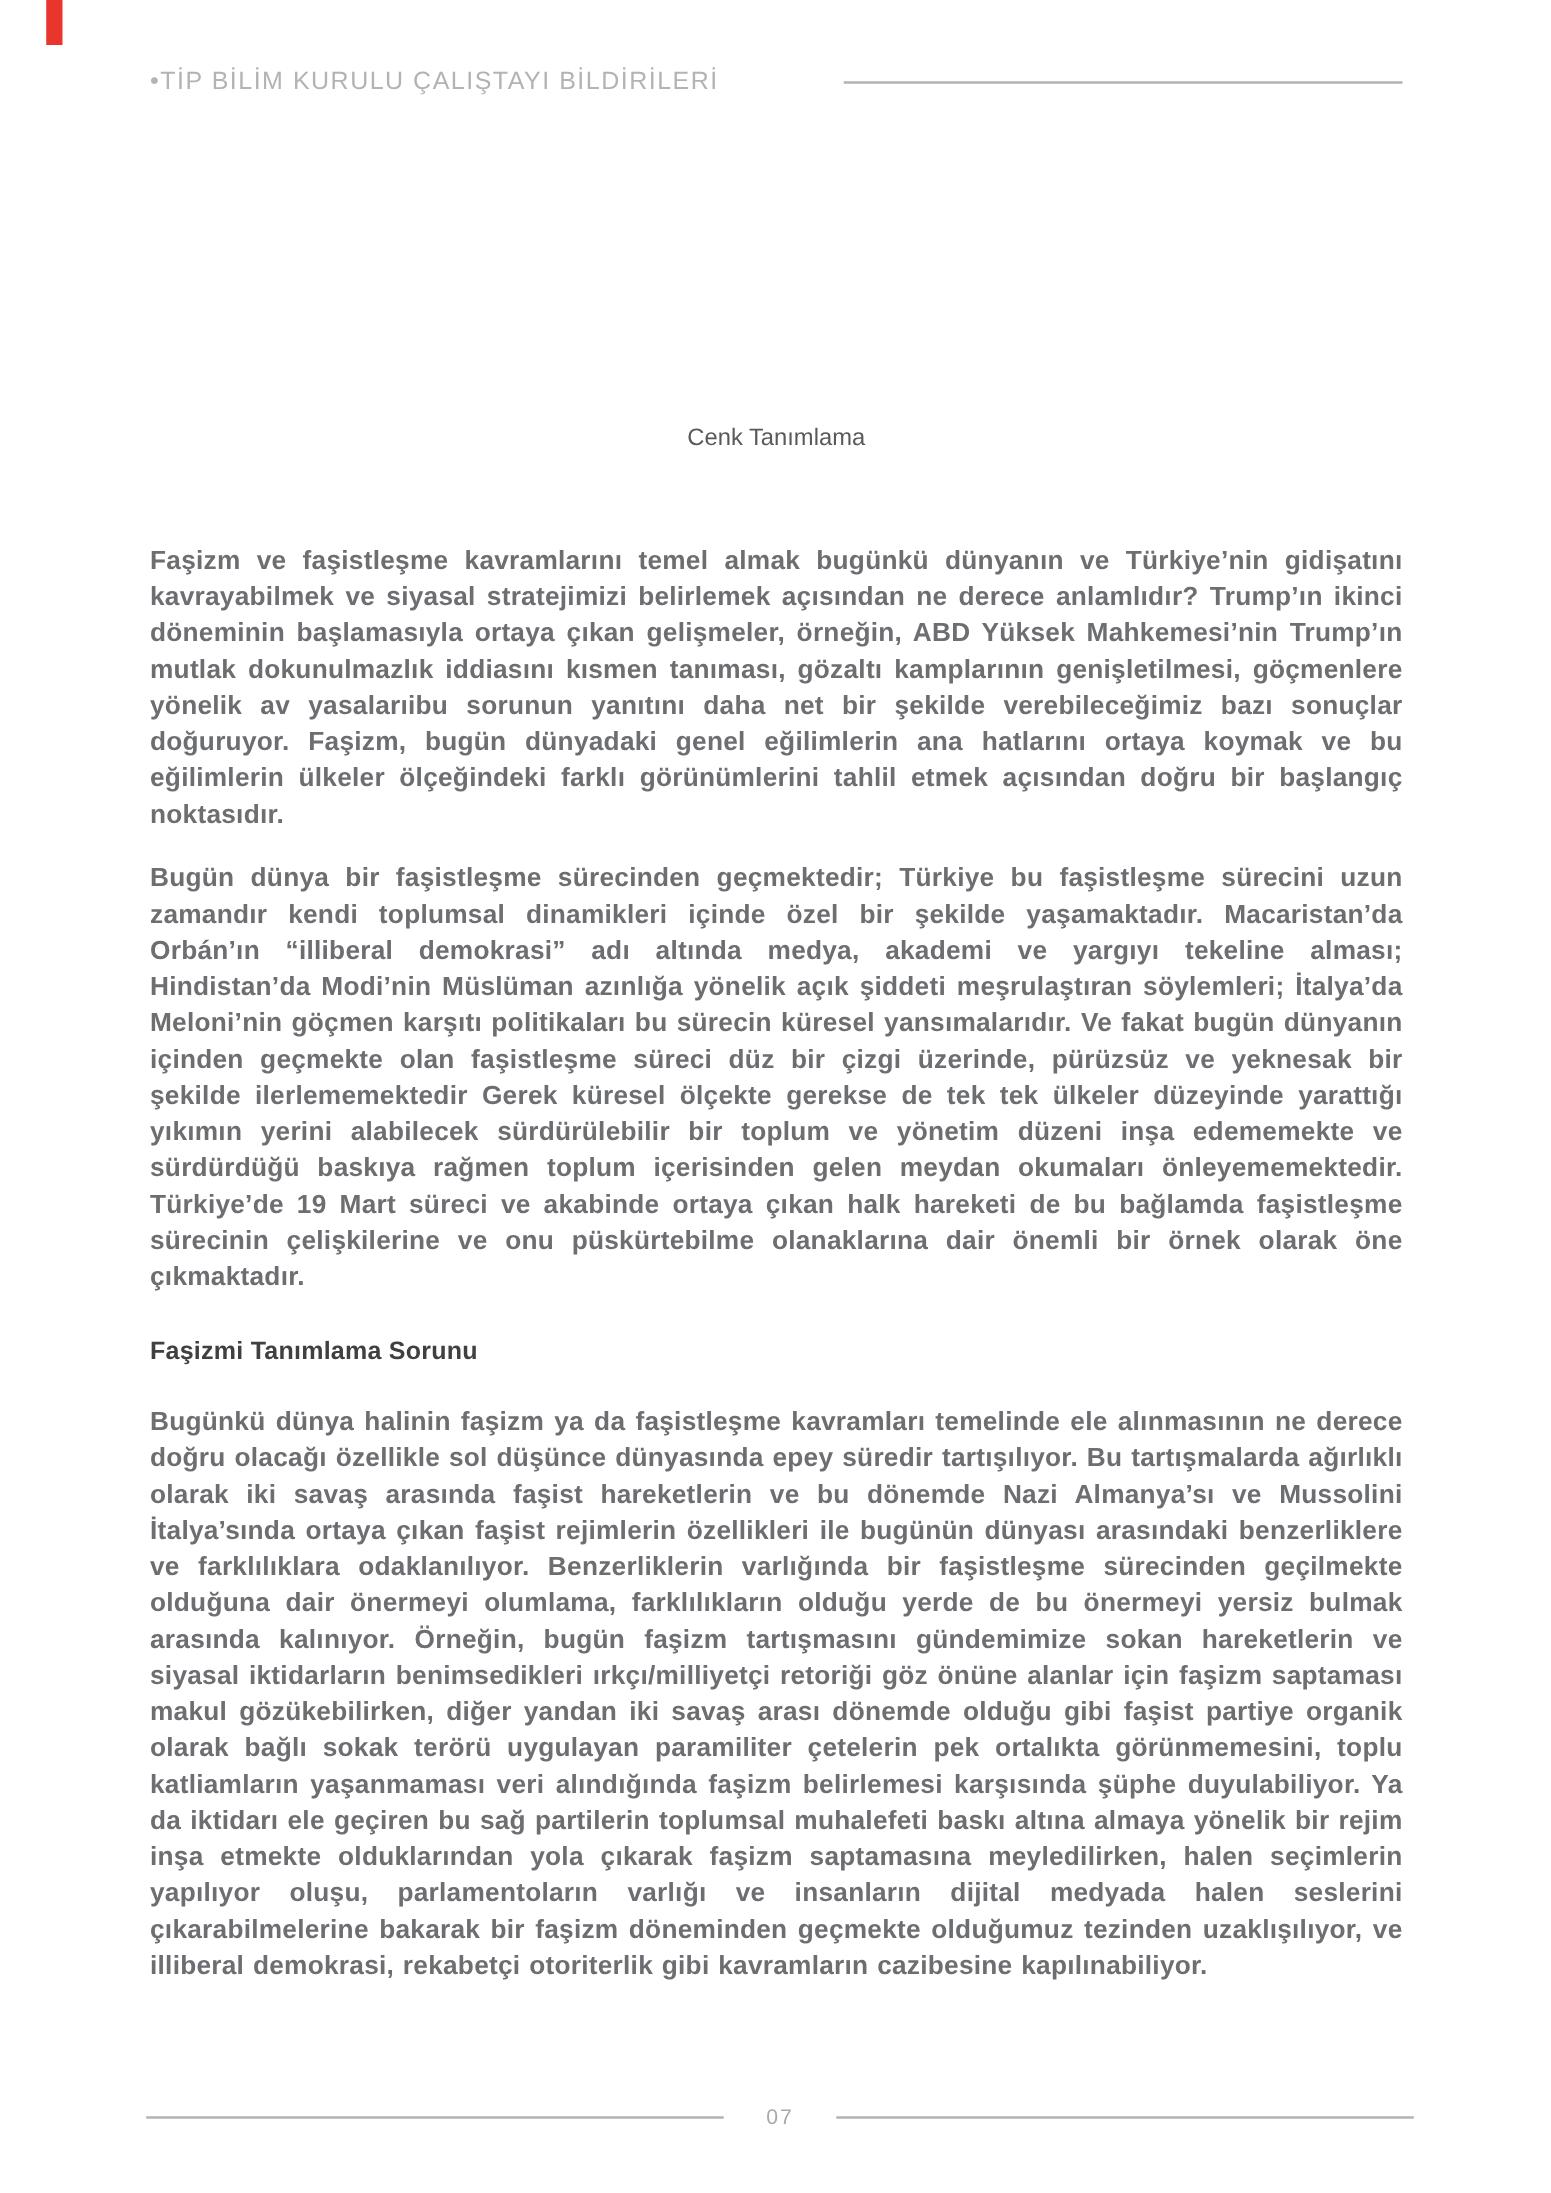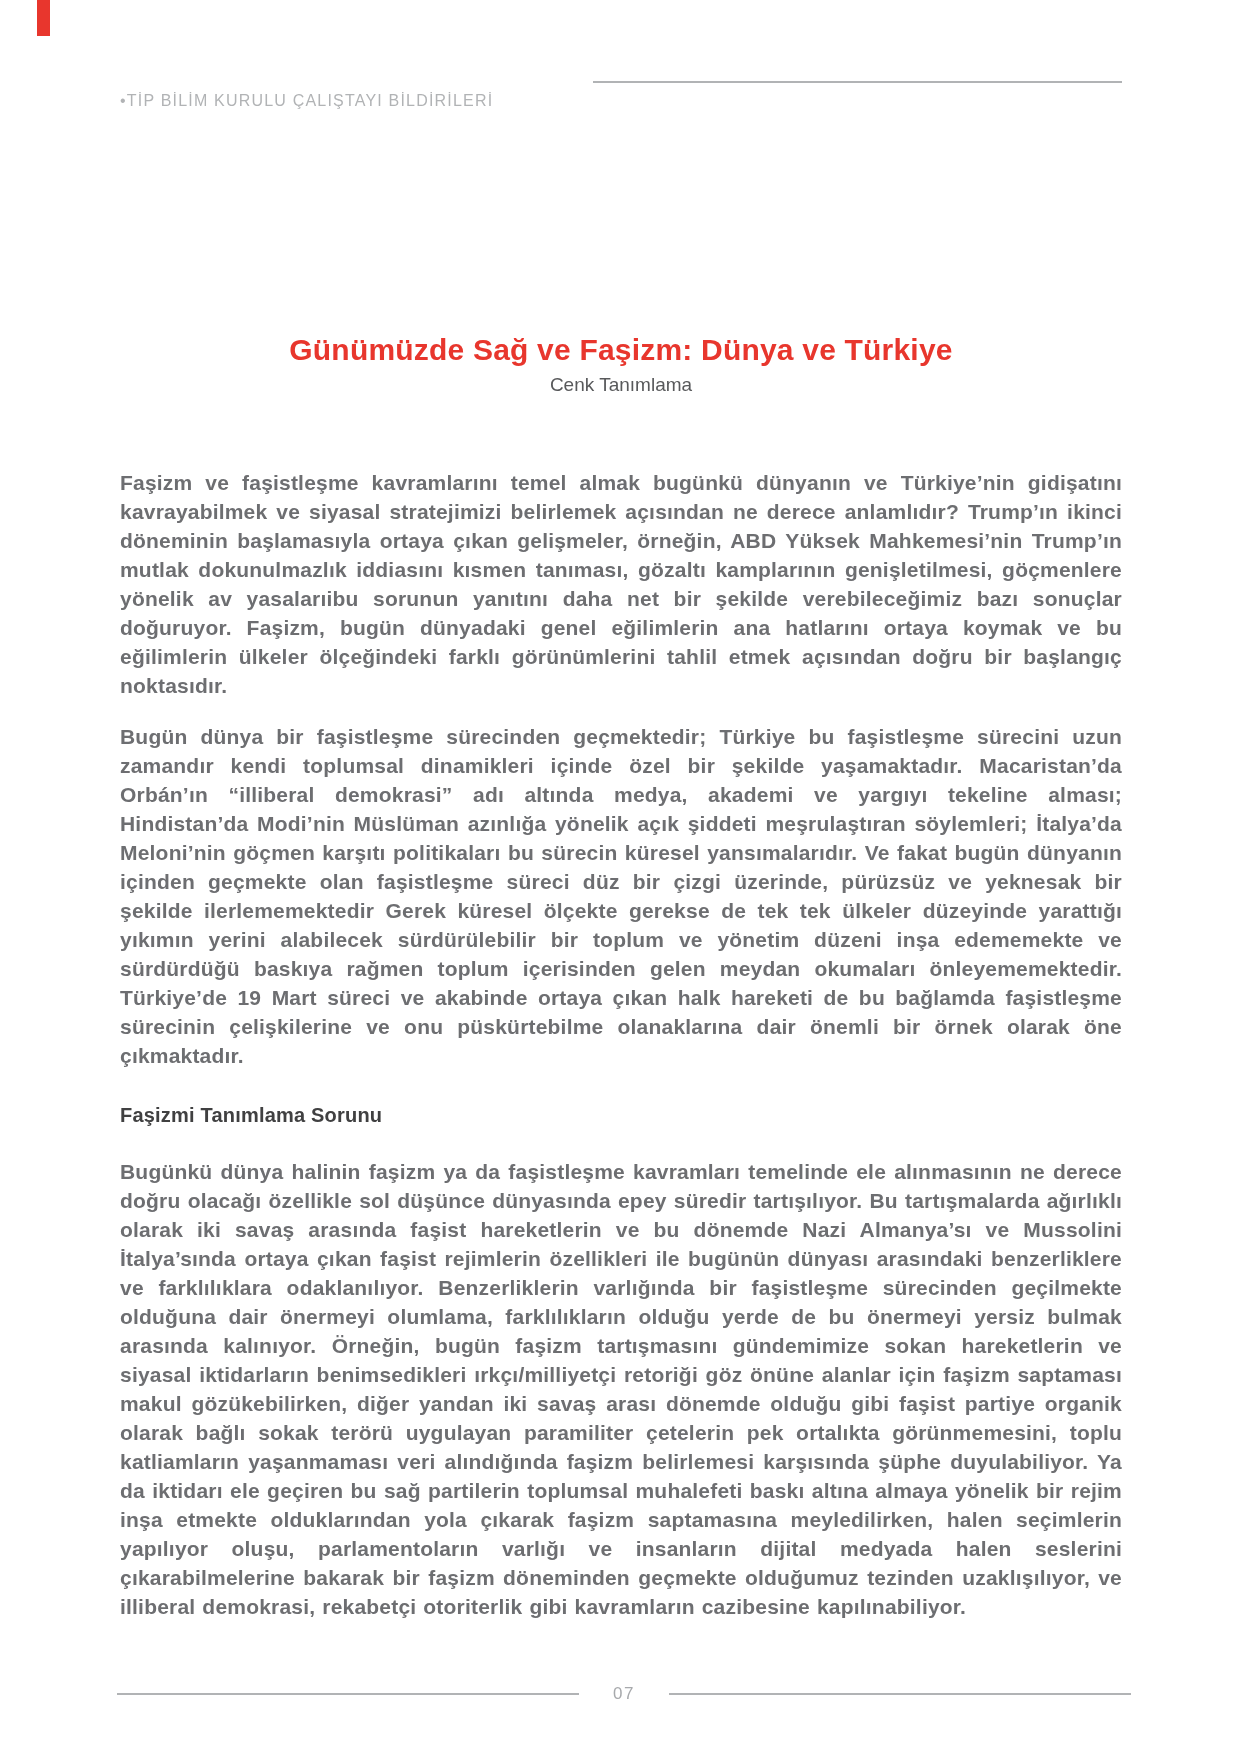--- a/index.html
+++ b/index.html
@@ -20,21 +20,21 @@
   .red-ribbon{
     position:absolute;left:37px;top:0;width:13px;height:36px;
     background:var(--accent);
   }
   .page-header{
     position:absolute;top:54px;left:120px;right:119px;
     display:flex;align-items:center;
   }
   .series-title{
     color:var(--muted);
-    font-size:16px;letter-spacing:1.2px;white-space:nowrap;margin-top:38px;
+    font-size:20px;letter-spacing:1.2px;white-space:nowrap;
   }
   .header-rule{
     flex:1;height:2px;background:var(--muted);
     margin-left:100px;
   }
   .article{
     position:absolute;top:333px;left:120px;right:119px;
   }
   .article-title{
     margin:0;text-align:center;
@@ -74,21 +74,20 @@
 <body>
 
 <div class="red-ribbon"></div>
 
 <header class="page-header">
   <span class="series-title">•TİP BİLİM KURULU ÇALIŞTAYI BİLDİRİLERİ</span>
   <div class="header-rule"></div>
 </header>
 
 <main class="article">
-  <h1 class="article-title">Günümüzde Sağ ve Faşizm: Dünya ve Türkiye</h1>
   <div class="article-author">Cenk Tanımlama</div>
 
   <p class="body-paragraph first">Faşizm ve faşistleşme kavramlarını temel almak bugünkü dünyanın ve Türkiye’nin gidişatını kavrayabilmek ve siyasal stratejimizi belirlemek açısından ne derece anlamlıdır? Trump’ın ikinci döneminin başlamasıyla ortaya çıkan gelişmeler, örneğin, ABD Yüksek Mahkemesi’nin Trump’ın mutlak dokunulmazlık iddiasını kısmen tanıması, gözaltı kamplarının genişletilmesi, göçmenlere yönelik av yasalarıibu sorunun yanıtını daha net bir şekilde verebileceğimiz bazı sonuçlar doğuruyor. Faşizm, bugün dünyadaki genel eğilimlerin ana hatlarını ortaya koymak ve bu eğilimlerin ülkeler ölçeğindeki farklı görünümlerini tahlil etmek açısından doğru bir başlangıç noktasıdır.</p>
 
   <p class="body-paragraph">Bugün dünya bir faşistleşme sürecinden geçmektedir; Türkiye bu faşistleşme sürecini uzun zamandır kendi toplumsal dinamikleri içinde özel bir şekilde yaşamaktadır. Macaristan’da Orbán’ın “illiberal demokrasi” adı altında medya, akademi ve yargıyı tekeline alması; Hindistan’da Modi’nin Müslüman azınlığa yönelik açık şiddeti meşrulaştıran söylemleri; İtalya’da Meloni’nin göçmen karşıtı politikaları bu sürecin küresel yansımalarıdır. Ve fakat bugün dünyanın içinden geçmekte olan faşistleşme süreci düz bir çizgi üzerinde, pürüzsüz ve yeknesak bir şekilde ilerlememektedir Gerek küresel ölçekte gerekse de tek tek ülkeler düzeyinde yarattığı yıkımın yerini alabilecek sürdürülebilir bir toplum ve yönetim düzeni inşa edememekte ve sürdürdüğü baskıya rağmen toplum içerisinden gelen meydan okumaları önleyememektedir. Türkiye’de 19 Mart süreci ve akabinde ortaya çıkan halk hareketi de bu bağlamda faşistleşme sürecinin çelişkilerine ve onu püskürtebilme olanaklarına dair önemli bir örnek olarak öne çıkmaktadır.</p>
 
   <h2 class="section-heading">Faşizmi Tanımlama Sorunu</h2>
 
   <p class="body-paragraph">Bugünkü dünya halinin faşizm ya da faşistleşme kavramları temelinde ele alınmasının ne derece doğru olacağı özellikle sol düşünce dünyasında epey süredir tartışılıyor. Bu tartışmalarda ağırlıklı olarak iki savaş arasında faşist hareketlerin ve bu dönemde Nazi Almanya’sı ve Mussolini İtalya’sında ortaya çıkan faşist rejimlerin özellikleri ile bugünün dünyası arasındaki benzerliklere ve farklılıklara odaklanılıyor. Benzerliklerin varlığında bir faşistleşme sürecinden geçilmekte olduğuna dair önermeyi olumlama, farklılıkların olduğu yerde de bu önermeyi yersiz bulmak arasında kalınıyor. Örneğin, bugün faşizm tartışmasını gündemimize sokan hareketlerin ve siyasal iktidarların benimsedikleri ırkçı/milliyetçi retoriği göz önüne alanlar için faşizm saptaması makul gözükebilirken, diğer yandan iki savaş arası dönemde olduğu gibi faşist partiye organik olarak bağlı sokak terörü uygulayan paramiliter çetelerin pek ortalıkta görünmemesini, toplu katliamların yaşanmaması veri alındığında faşizm belirlemesi karşısında şüphe duyulabiliyor. Ya da iktidarı ele geçiren bu sağ partilerin toplumsal muhalefeti baskı altına almaya yönelik bir rejim inşa etmekte olduklarından yola çıkarak faşizm saptamasına meyledilirken, halen seçimlerin yapılıyor oluşu, parlamentoların varlığı ve insanların dijital medyada halen seslerini çıkarabilmelerine bakarak bir faşizm döneminden geçmekte olduğumuz tezinden uzaklışılıyor, ve illiberal demokrasi, rekabetçi otoriterlik gibi kavramların cazibesine kapılınabiliyor.</p>
 </main>

